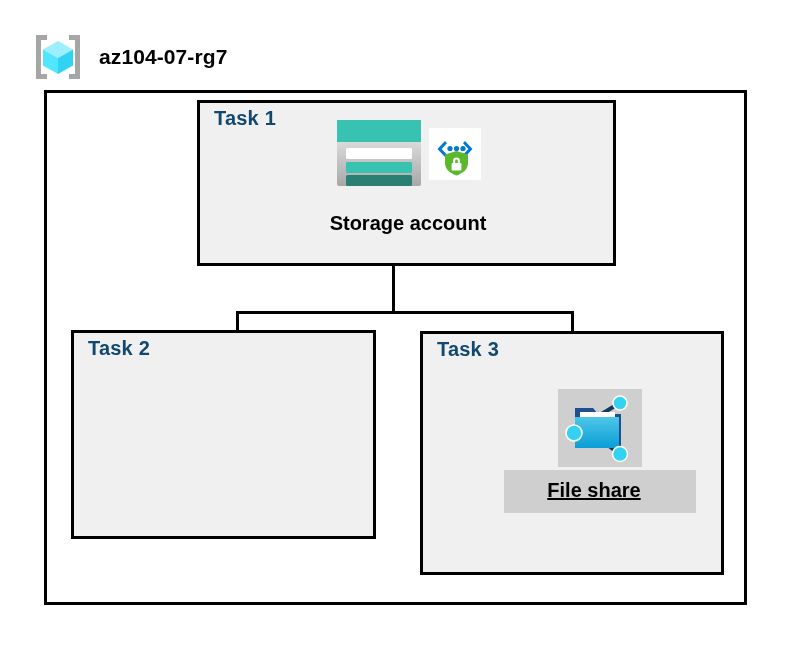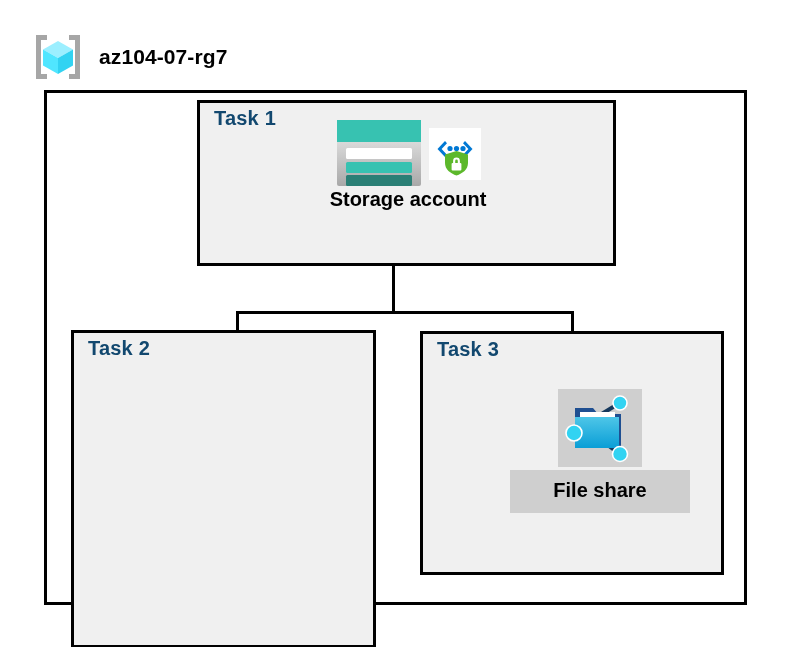--- a/index.html
+++ b/index.html
@@ -59,21 +59,21 @@
   }
 
   
   .task-box {
     position: absolute;
     box-sizing: border-box;
     border: 3px solid #000000;
     background: #f0f0f0;
   }
   .task-box.task1 { left: 197px; top: 100px;  width: 419px; height: 166px; }
-  .task-box.task2 { left: 71px;  top: 330px;  width: 305px; height: 318px; }
+  .task-box.task2 { left: 71px;  top: 330px;  width: 305px; height: 209px; }
   .task-box.task3 { left: 420px; top: 331px;  width: 304px; height: 244px; text-align: center; }
 
   .task-title {
     position: absolute;
     left: 14px;
     top: 4px;
     font-size: 20px;
     font-weight: bold;
     color: #12486f;
     letter-spacing: 0.2px;
@@ -95,41 +95,42 @@
   .node-caption {
     font-size: 20px;
     font-weight: bold;
     color: #000000;
     white-space: nowrap;
     text-align: center;
   }
 
   
   .node.storage  { left: 283px; top: 118px; width: 250px; }
-  .node.storage .node-caption { margin-top: 0; }
+  .node.storage .node-caption { margin-top: 24px; }
 
   .node.blob     { left: 150px; top: 392px; width: 175px; }
   .node.blob .node-caption { margin-top: 22px; }
 
   .node.fileshare { left: 510px; top: 389px; width: 180px; }
   .node.fileshare .icon-highlight {
     background: #cfcfcf;
     padding: 2px;
     width: 84px;
     height: 78px;
     box-sizing: border-box;
     display: flex;
     align-items: center;
     justify-content: center;
   }
   .node.fileshare .node-caption {
     margin-top: 3px;
     background: #cfcfcf;
     width: 180px;
-    padding: 9px 0 11px 0;
+    padding: 9px 12px 11px 0;
+    text-decoration: underline;
   }
 
   
   .line {
     position: absolute;
     background: #000000;
   }
   .line.v { width: 3px; }
   .line.h { height: 3px; }
 

